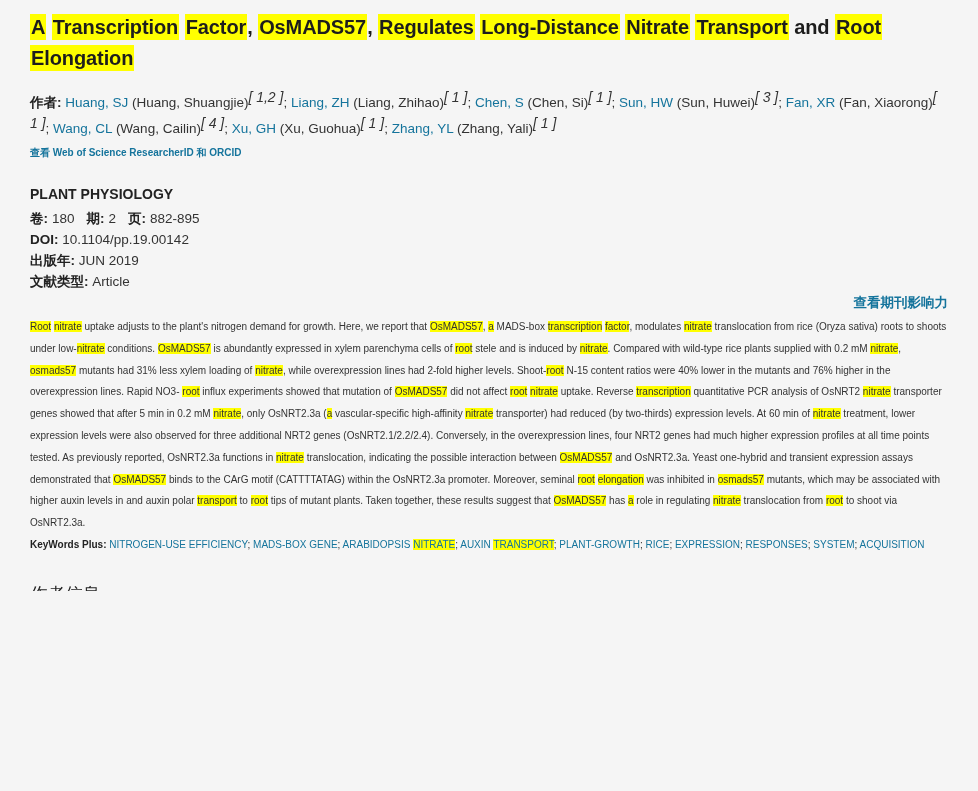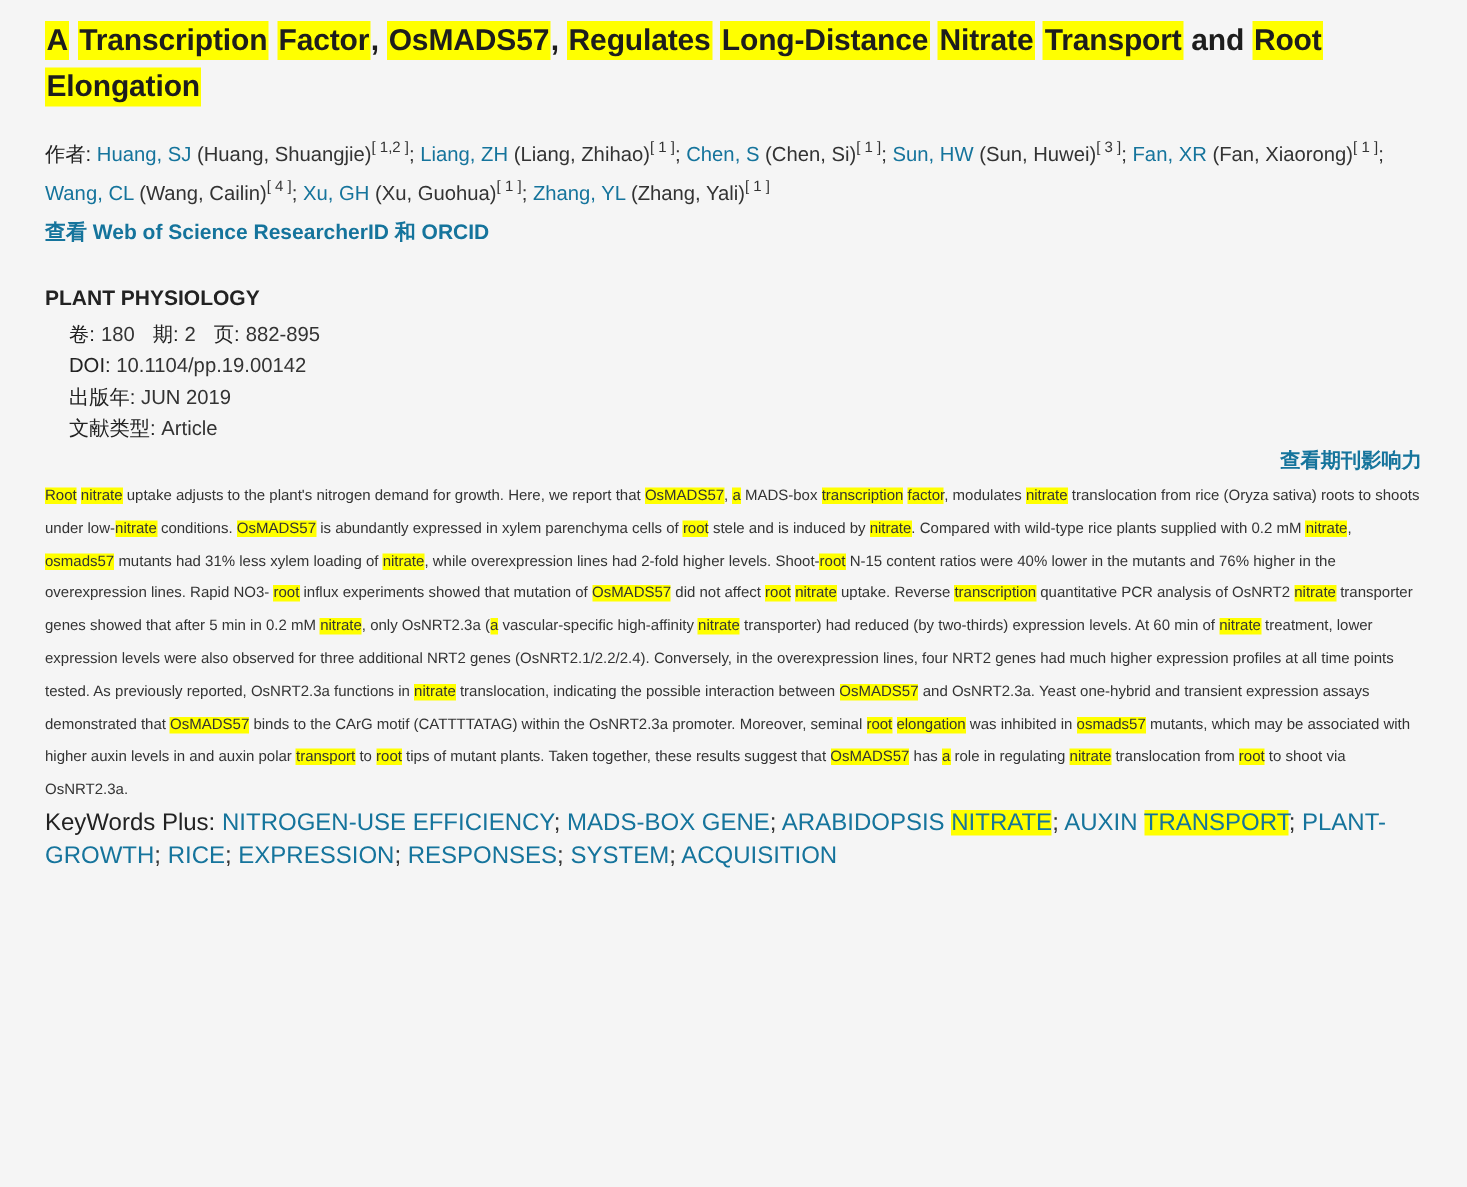--- a/index.html
+++ b/index.html
@@ -4,38 +4,38 @@
 <style>
   :root { --hl:#ffff00; --link:#15749c; --text:#333; --bg:#f5f5f5; }
   * { box-sizing: border-box; }
   body { margin:0; background:var(--bg); font-family:"Liberation Sans", sans-serif; color:var(--text); }
   .page { width:978px; height:591px; padding:10px 30px 16px 30px; overflow:hidden; background:var(--bg); }
 
   .title { font-size:20px; font-weight:bold; color:#1d1d1d; line-height:1.55; margin:2px 0 16px 0; letter-spacing:-0.1px; }
   .title .hl { padding:2px 1px; }
 
   .byline { font-size:13.5px; line-height:26px; margin:0; color:var(--text); }
-  .label { font-weight:normal; color:#222; }
+  .label { font-weight:bold; color:#222; }
   .link { color:var(--link); cursor:pointer; text-decoration:none; }
   .link-bold { font-weight:bold; }
   .hl { background:var(--hl); }
-  sup.aff { font-size:10px; color:#333; line-height:0; }
+  sup.aff { font-size:14px; color:#333; line-height:0;font-style:italic; }
 
-  .researcher-link { display:inline-block; font-size:14px; margin:4px 0 0 0; }
+  .researcher-link { display:inline-block; font-size:10px; margin:4px 0 0 0; }
 
   .src { margin-top:26px; font-size:13.5px; }
-  .src .row { margin:0 0 6px 16px; line-height:15px; }
+  .src .row { margin:0 0 6px 0; line-height:15px; }
   .journal { font-weight:bold; font-size:14px; color:#222; margin:10px 0 9px 0; }
   .pair { margin-right:12px; }
   .pair .label { margin-right:4px; }
   .impact-row { margin-top:9px;text-align:right; }
 
   .sec-h { font-size:17.5px; font-weight:400; color:#222; margin:26px 0 10px 0; }
   .abstract { font-size:10px; line-height:21.8px; margin:0; color:var(--text); }
-  .kw { font-size:16px; line-height:22px; margin:0; }
+  .kw { font-size:10px; line-height:22px; margin:0; }
 </style>
 </head>
 <body>
 
 <div class="page">
 
   <h1 class="title"><span class="hl">A</span><span> </span><span class="hl">Transcription</span><span> </span><span class="hl">Factor</span><span>, </span><span class="hl">OsMADS57</span><span>, </span><span class="hl">Regulates</span><span> </span><span class="hl">Long-Distance</span><span> </span><span class="hl">Nitrate</span><span> </span><span class="hl">Transport</span><span> and </span><span class="hl">Root</span><span> </span><span class="hl">Elongation</span></h1>
 
   <p class="byline"><span class="label">作者:</span><span> </span><span><span class="link">Huang, SJ</span><span> (Huang, Shuangjie)</span><sup class="aff">[ 1,2 ]</sup><span>; </span><span class="link">Liang, ZH</span><span> (Liang, Zhihao)</span><sup class="aff">[ 1 ]</sup><span>; </span><span class="link">Chen, S</span><span> (Chen, Si)</span><sup class="aff">[ 1 ]</sup><span>; </span><span class="link">Sun, HW</span><span> (Sun, Huwei)</span><sup class="aff">[ 3 ]</sup><span>; </span><span class="link">Fan, XR</span><span> (Fan, Xiaorong)</span><sup class="aff">[ 1 ]</sup><span>; </span><span class="link">Wang, CL</span><span> (Wang, Cailin)</span><sup class="aff">[ 4 ]</sup><span>; </span><span class="link">Xu, GH</span><span> (Xu, Guohua)</span><sup class="aff">[ 1 ]</sup><span>; </span><span class="link">Zhang, YL</span><span> (Zhang, Yali)</span><sup class="aff">[ 1 ]</sup></span></p>
 

